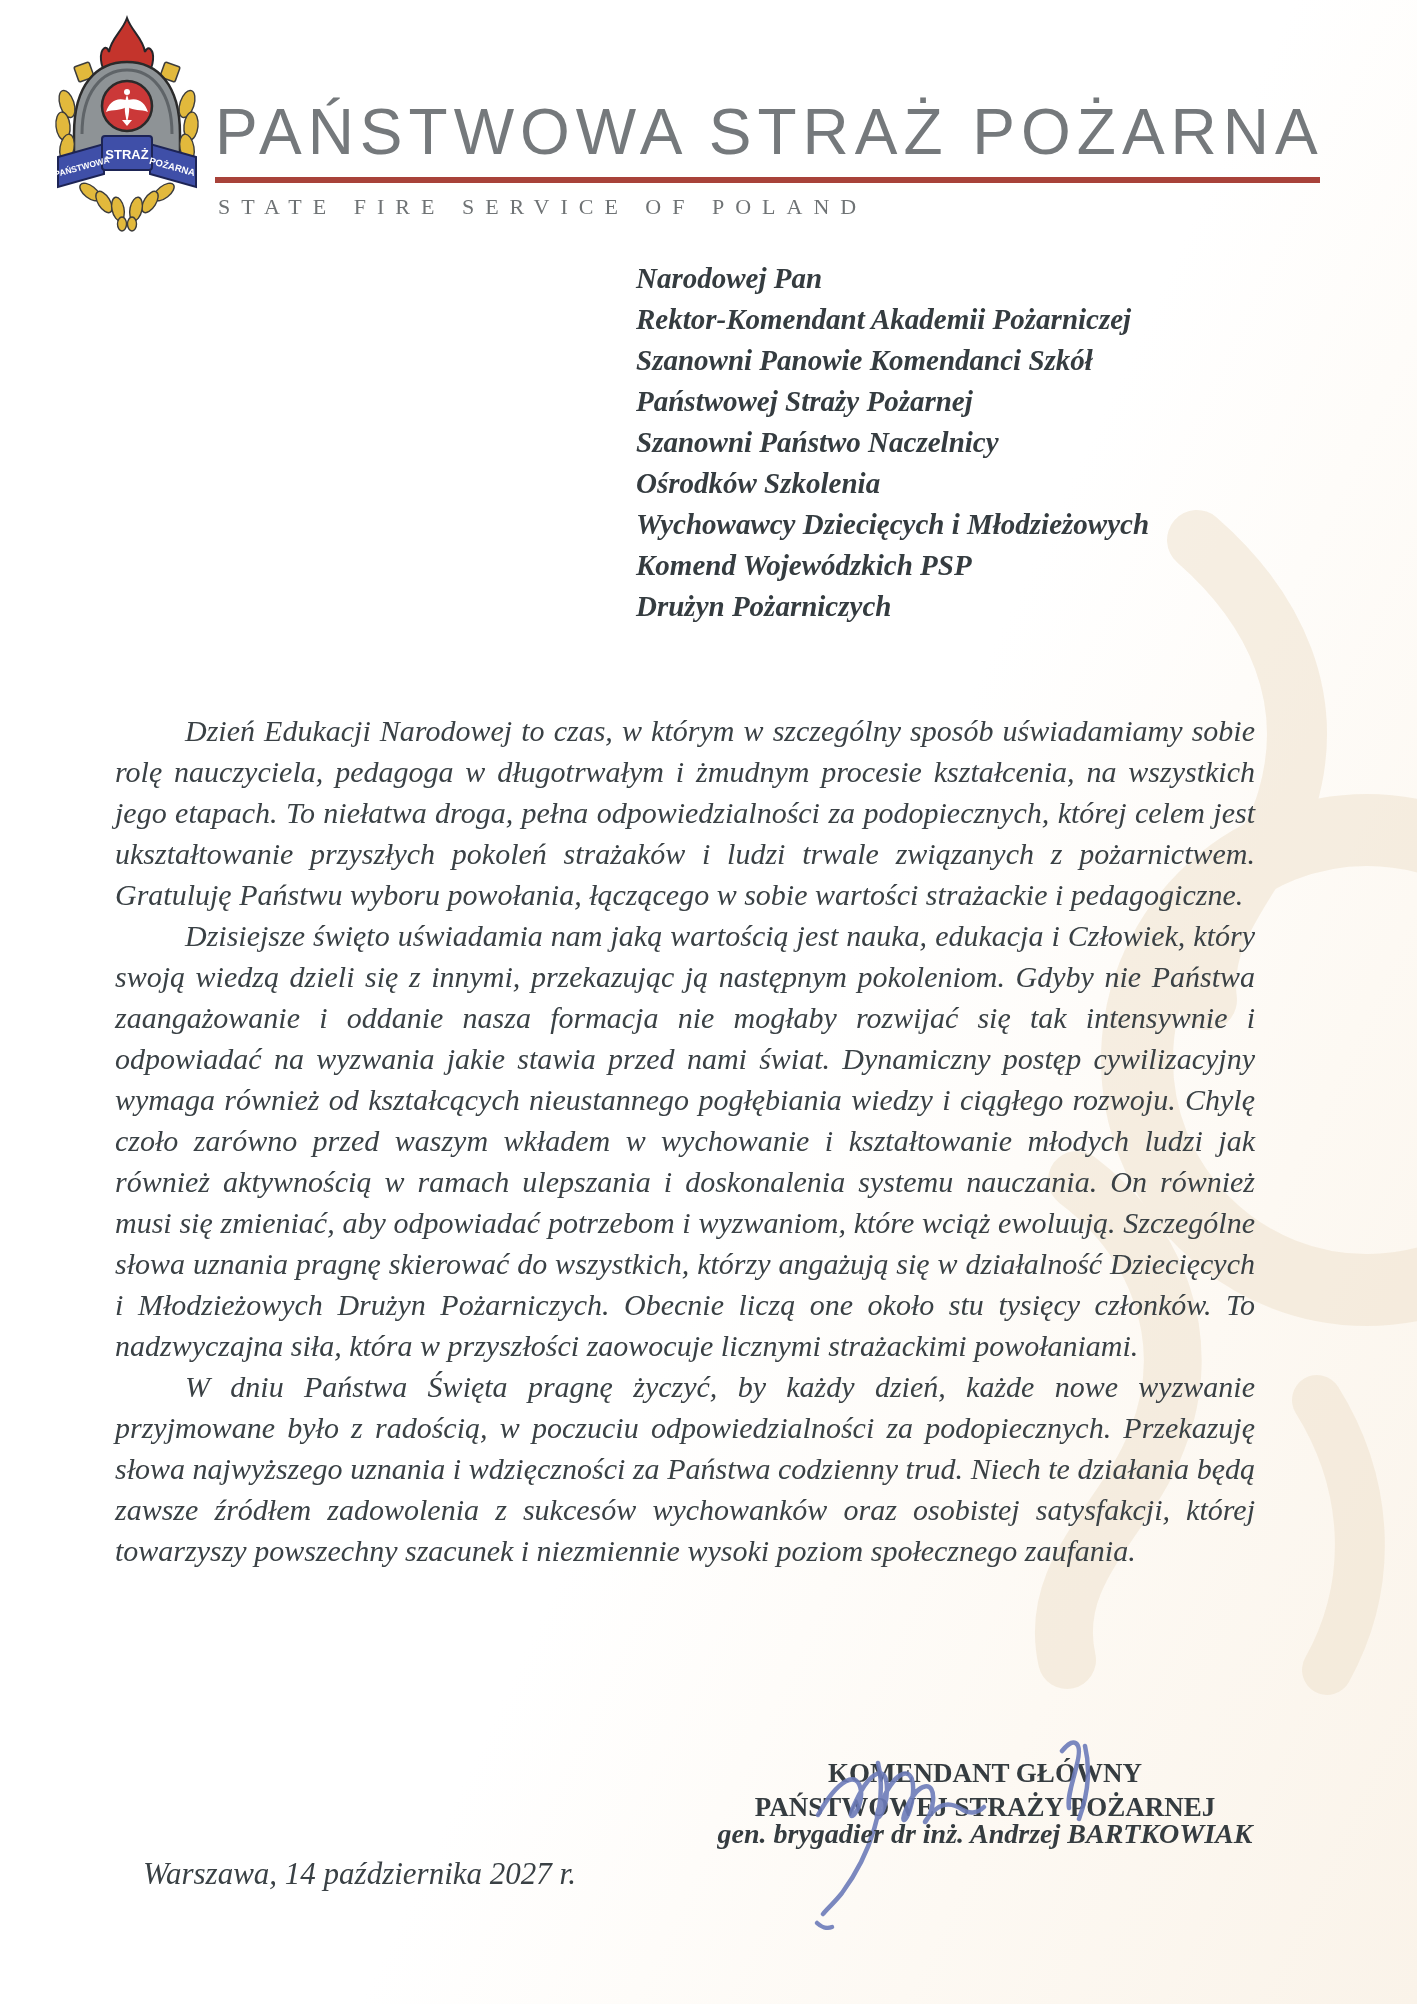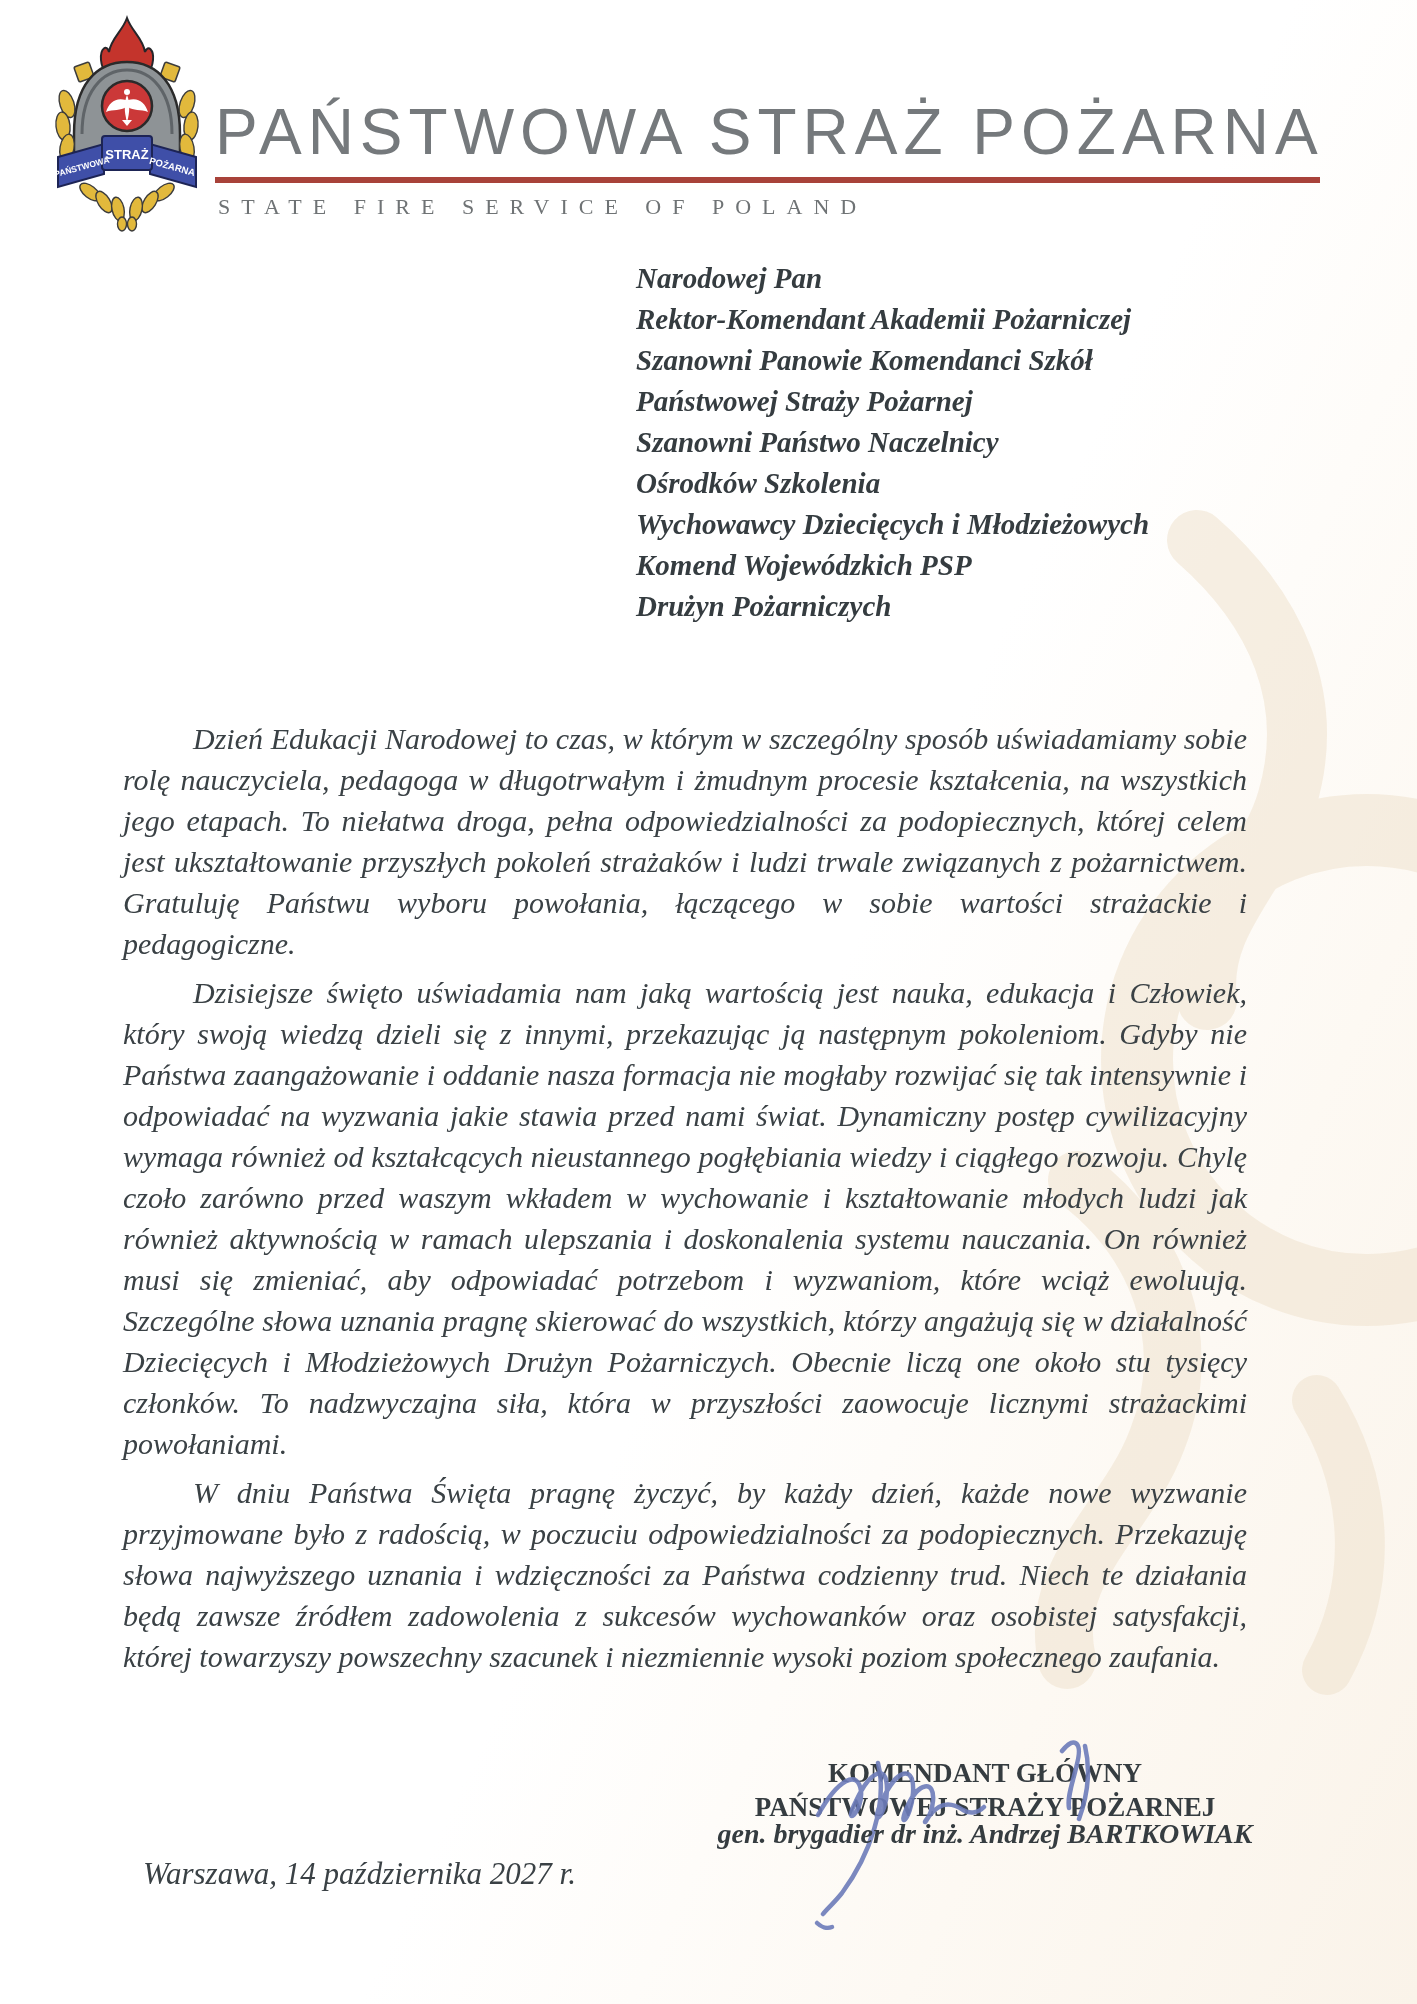--- a/index.html
+++ b/index.html
@@ -39,21 +39,21 @@
     font-size:29px; font-weight:bold; font-style:italic;
     line-height:41px; color:#353c40; white-space:nowrap;
   }
 
   
   .body-text {
     position:absolute; left:115px; top:710px; width:1140px;
     font-size:30px; font-style:italic; line-height:41px;
     text-align:justify; color:#3a4145;
   }
-  .body-text p { margin:8px; text-indent:70px; }
+  .body-text p { margin:0; text-indent:70px; }
 
   
   .sig-titles {
     position:absolute; left:705px; top:1756px; width:560px;
     text-align:center; font-size:27px; font-weight:bold; 
     line-height:34px; color:#353c40;
   }
   .sig-name {
     position:absolute; left:685px; top:1818px; width:600px;
     text-align:center; font-size:28px; font-weight:bold; font-style:italic;

